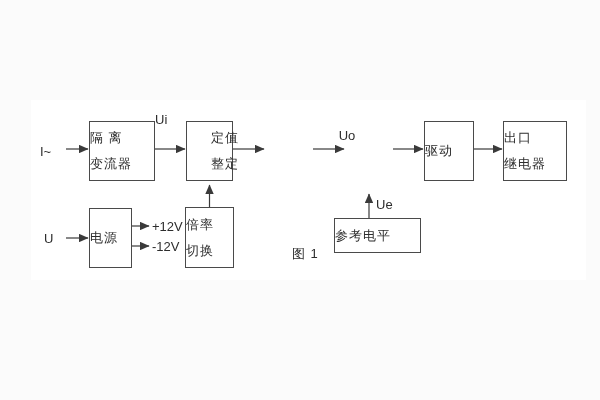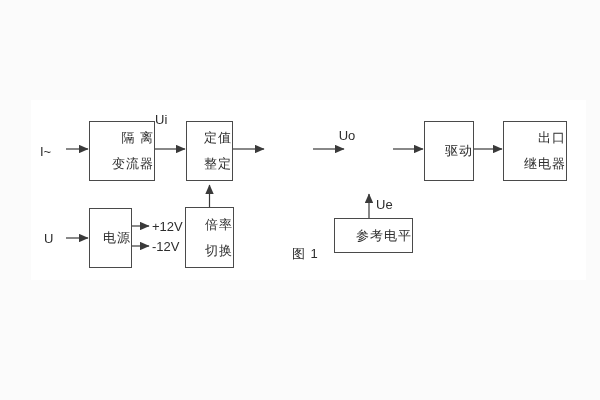--- a/index.html
+++ b/index.html
@@ -33,38 +33,38 @@
     top: 0;
   }
   .box {
     position: absolute;
     box-sizing: border-box;
     border: 1px solid #4a4a4a;
     background: #ffffff;
     display: flex;
     flex-direction: column;
     justify-content: center;
-    align-items: flex-end;
+    align-items: flex-start;
     font-size: 13px;
     line-height: 26px;
     letter-spacing: 1px;
     text-align: center;
     white-space: nowrap;
   }
   
   .b-iso   { left: 89px;  top: 121px; width: 66px; height: 60px; }
   .b-set   { left: 186px; top: 121px; width: 47px; height: 60px; padding-left: 24px; }
   .b-rect  { left: 265px; top: 121px; width: 48px; height: 60px; }
   .b-level { left: 345px; top: 121px; width: 48px; height: 60px; }
   .b-drive { left: 424px; top: 121px; width: 50px; height: 60px; }
   .b-relay { left: 503px; top: 121px; width: 64px; height: 60px; }
   
   .b-power { left: 89px;  top: 208px; width: 43px; height: 60px; }
   .b-ratio { left: 185px; top: 207px; width: 49px; height: 61px; }
-  .b-ref   { left: 334px; top: 218px; width: 79px; height: 35px; }
+  .b-ref   { left: 334px; top: 218px; width: 87px; height: 35px; }
 
   .lbl {
     position: absolute;
     font-size: 13px;
     line-height: 15px;
     white-space: nowrap;
   }
   .l-icur { left: 40px;  top: 144px; }
   .l-uvol { left: 44px;  top: 231px; }
   .l-ui   { left: 155px; top: 112px; width: 31px; text-align: left; }

